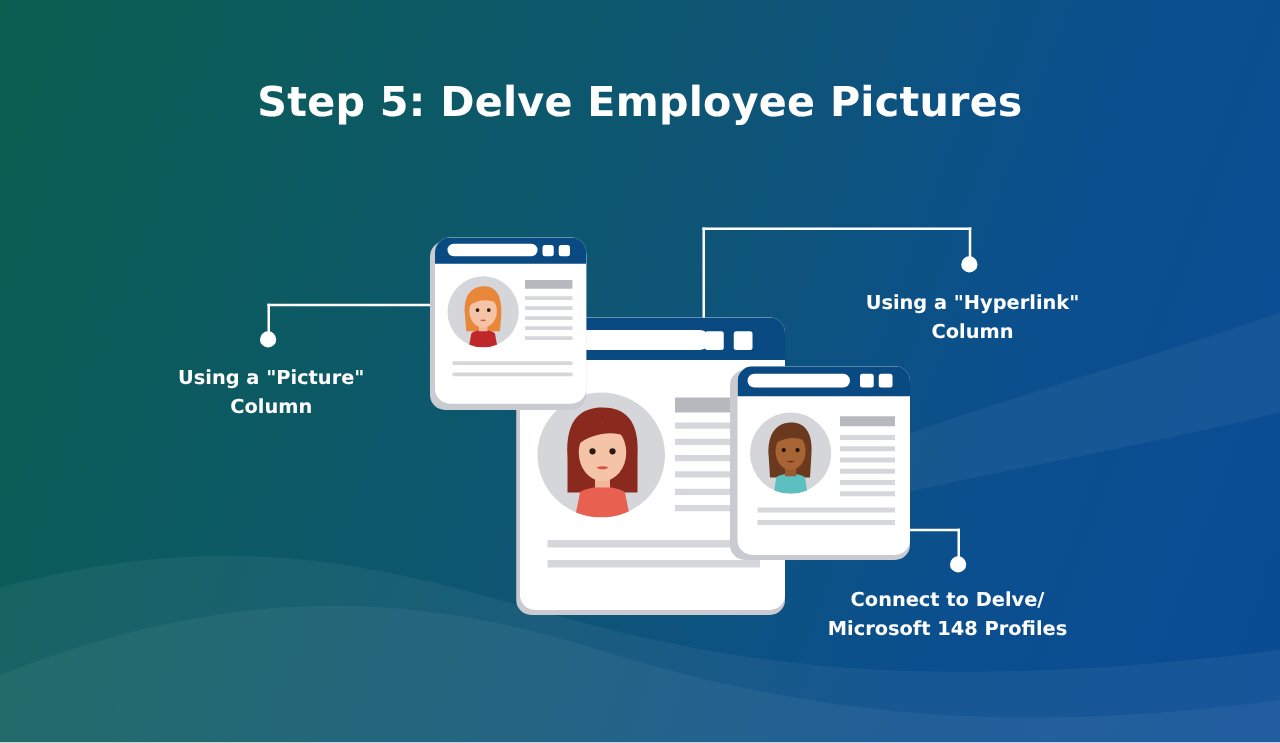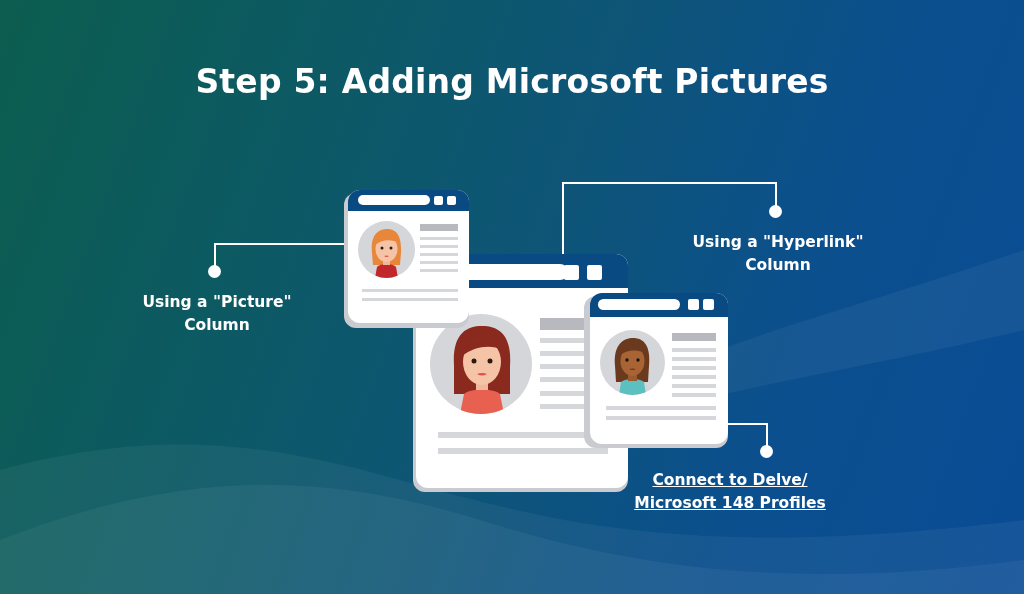--- a/index.html
+++ b/index.html
@@ -26,21 +26,21 @@
 <body>
 
 <div class="canvas">
 
   <svg class="waves" viewBox="0 0 1024 594" preserveAspectRatio="none">
     <path d="M0,470 C150,430 260,440 400,480 C560,525 700,560 1024,520 L1024,594 L0,594 Z" fill="#ffffff" opacity="0.05"></path>
     <path d="M0,540 C180,470 320,470 480,520 C640,570 800,590 1024,560 L1024,594 L0,594 Z" fill="#ffffff" opacity="0.05"></path>
     <path d="M640,380 C760,330 880,300 1024,250 L1024,330 C900,360 780,380 700,400 Z" fill="#ffffff" opacity="0.05"></path>
   </svg>
 
-  <div class="title">Step 5: Adding Microsoft Pictures</div>
+  <div class="title">Step 5: Delve Employee Pictures</div>
 
   <div class="line" style="left:214px; top:243px; width:144px; height:2px;"></div>
   <div class="line" style="left:214px; top:243px; width:2px; height:28px;"></div>
   <div class="dot" style="left:208px; top:265px;"></div>
 
   <div class="line" style="left:562px; top:182px; width:2px; height:140px;"></div>
   <div class="line" style="left:562px; top:182px; width:215px; height:2px;"></div>
   <div class="line" style="left:775px; top:182px; width:2px; height:26px;"></div>
   <div class="dot" style="left:769px; top:205px;"></div>
 
@@ -49,21 +49,21 @@
   <div class="dot" style="left:760px; top:445px;"></div>
 
   <div class="label" style="left:122px; top:291px; width:190px;">
     <div>Using a "Picture"</div>
     <div>Column</div>
   </div>
   <div class="label" style="left:668px; top:231px; width:220px;">
     <div>Using a "Hyperlink"</div>
     <div>Column</div>
   </div>
-  <div class="label" style="left:614px; top:469px; width:232px;text-decoration:underline;">
+  <div class="label" style="left:642px; top:469px; width:232px;">
     <div>Connect to Delve/</div>
     <div>Microsoft 148 Profiles</div>
   </div>
 
   <div class="card-shadow" style="left:413px; top:258px; width:215px; height:234px;"></div>
   <div class="card" style="left:416px; top:254px; width:212px; height:234px;">
     <div class="topbar" style="height:34px;"></div>
     <div class="urlbar" style="left:12px; top:10px; width:140px; height:16px;"></div>
     <div class="sq" style="left:148px; top:11px; width:15px; height:15px;"></div>
     <div class="sq" style="left:171px; top:11px; width:15px; height:15px;"></div>

